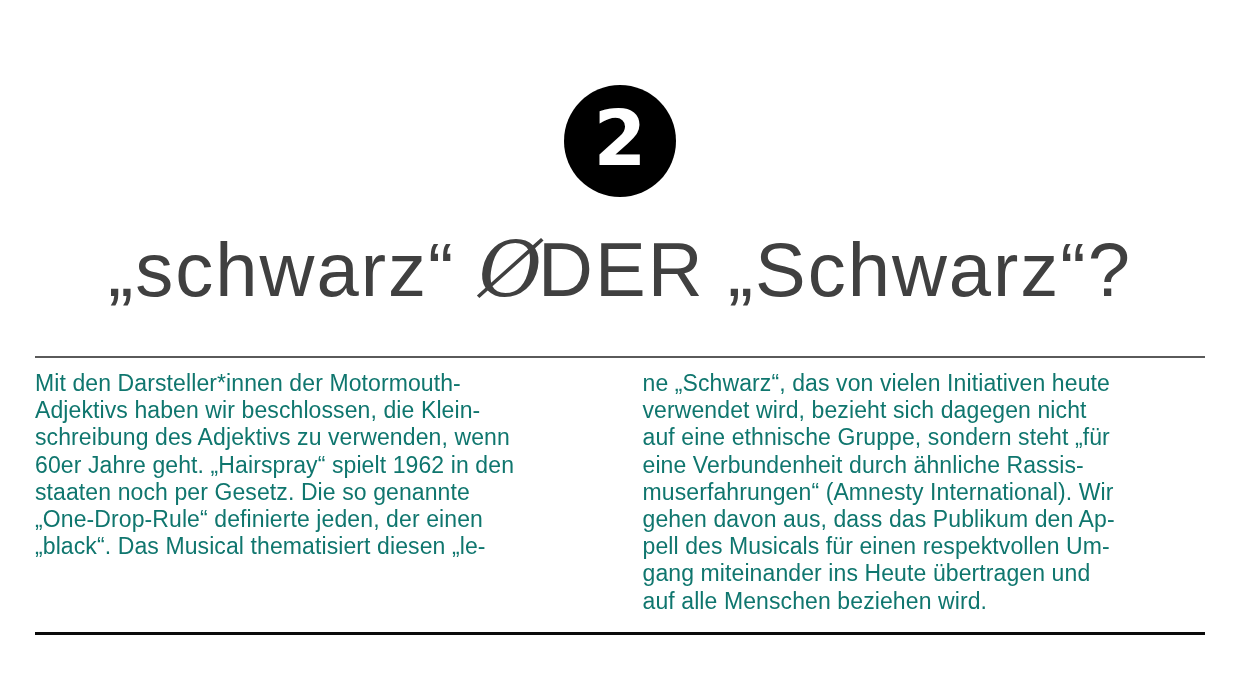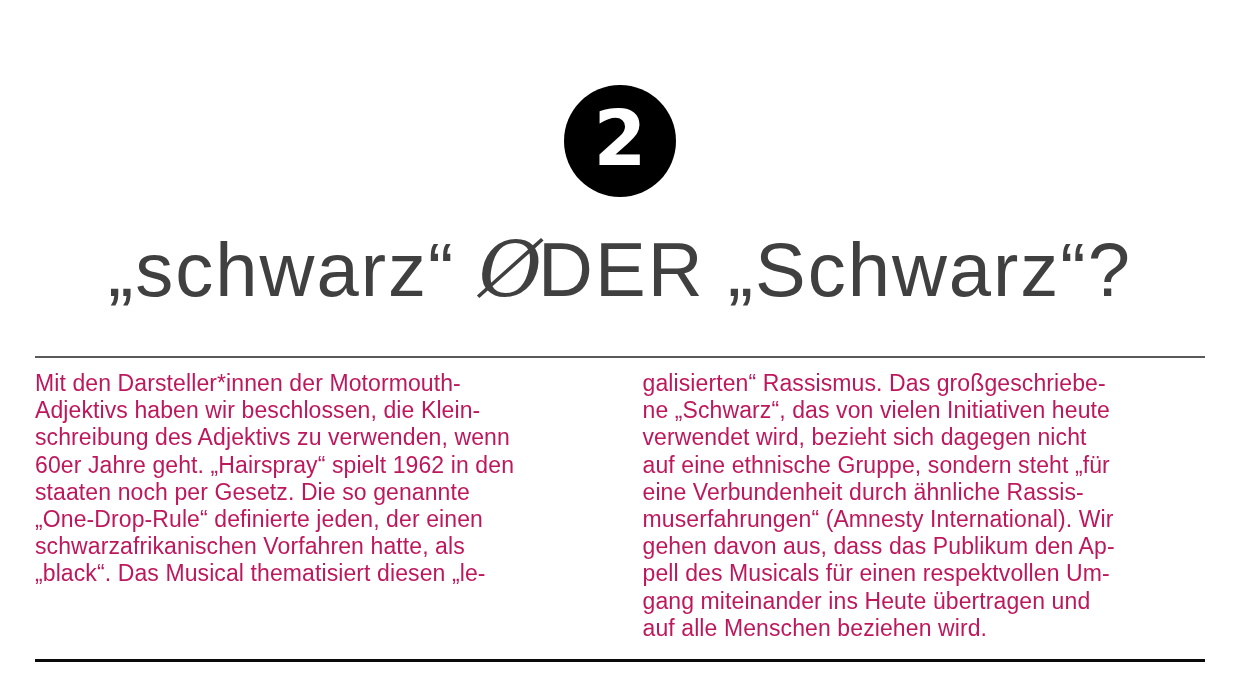--- a/index.html
+++ b/index.html
@@ -75,21 +75,21 @@
   .columns {
     display: flex;
     gap: 45px;
     margin-top: 12px;
   }
   .col {
     flex: 1 1 0;
     font-size: 23px;
     line-height: 27.2px;
     letter-spacing: 0.1px;
-    color: #be185d;
+    color: #0f766e;
   }
   .text-line {
     white-space: nowrap;
   }
 </style>
 </head>
 <body>
 
 <div class="page">
 
@@ -102,25 +102,23 @@
   <div class="rule rule-top"></div>
 
   <div class="columns">
     <div class="col">
         <div class="text-line">Mit den Darsteller*innen der Motormouth-</div>
         <div class="text-line">Adjektivs haben wir beschlossen, die Klein-</div>
         <div class="text-line">schreibung des Adjektivs zu verwenden, wenn</div>
         <div class="text-line">60er Jahre geht. „Hairspray“ spielt 1962 in den</div>
         <div class="text-line">staaten noch per Gesetz. Die so genannte</div>
         <div class="text-line">„One-Drop-Rule“ definierte jeden, der einen</div>
-        <div class="text-line">schwarzafrikanischen Vorfahren hatte, als</div>
         <div class="text-line">„black“. Das Musical thematisiert diesen „le-</div>
       </div>
     <div class="col">
-        <div class="text-line">galisierten“ Rassismus. Das großgeschriebe-</div>
         <div class="text-line">ne „Schwarz“, das von vielen Initiativen heute</div>
         <div class="text-line">verwendet wird, bezieht sich dagegen nicht</div>
         <div class="text-line">auf eine ethnische Gruppe, sondern steht „für</div>
         <div class="text-line">eine Verbundenheit durch ähnliche Rassis-</div>
         <div class="text-line">muserfahrungen“ (Amnesty International). Wir</div>
         <div class="text-line">gehen davon aus, dass das Publikum den Ap-</div>
         <div class="text-line">pell des Musicals für einen respektvollen Um-</div>
         <div class="text-line">gang miteinander ins Heute übertragen und</div>
         <div class="text-line">auf alle Menschen beziehen wird.</div>
       </div>

